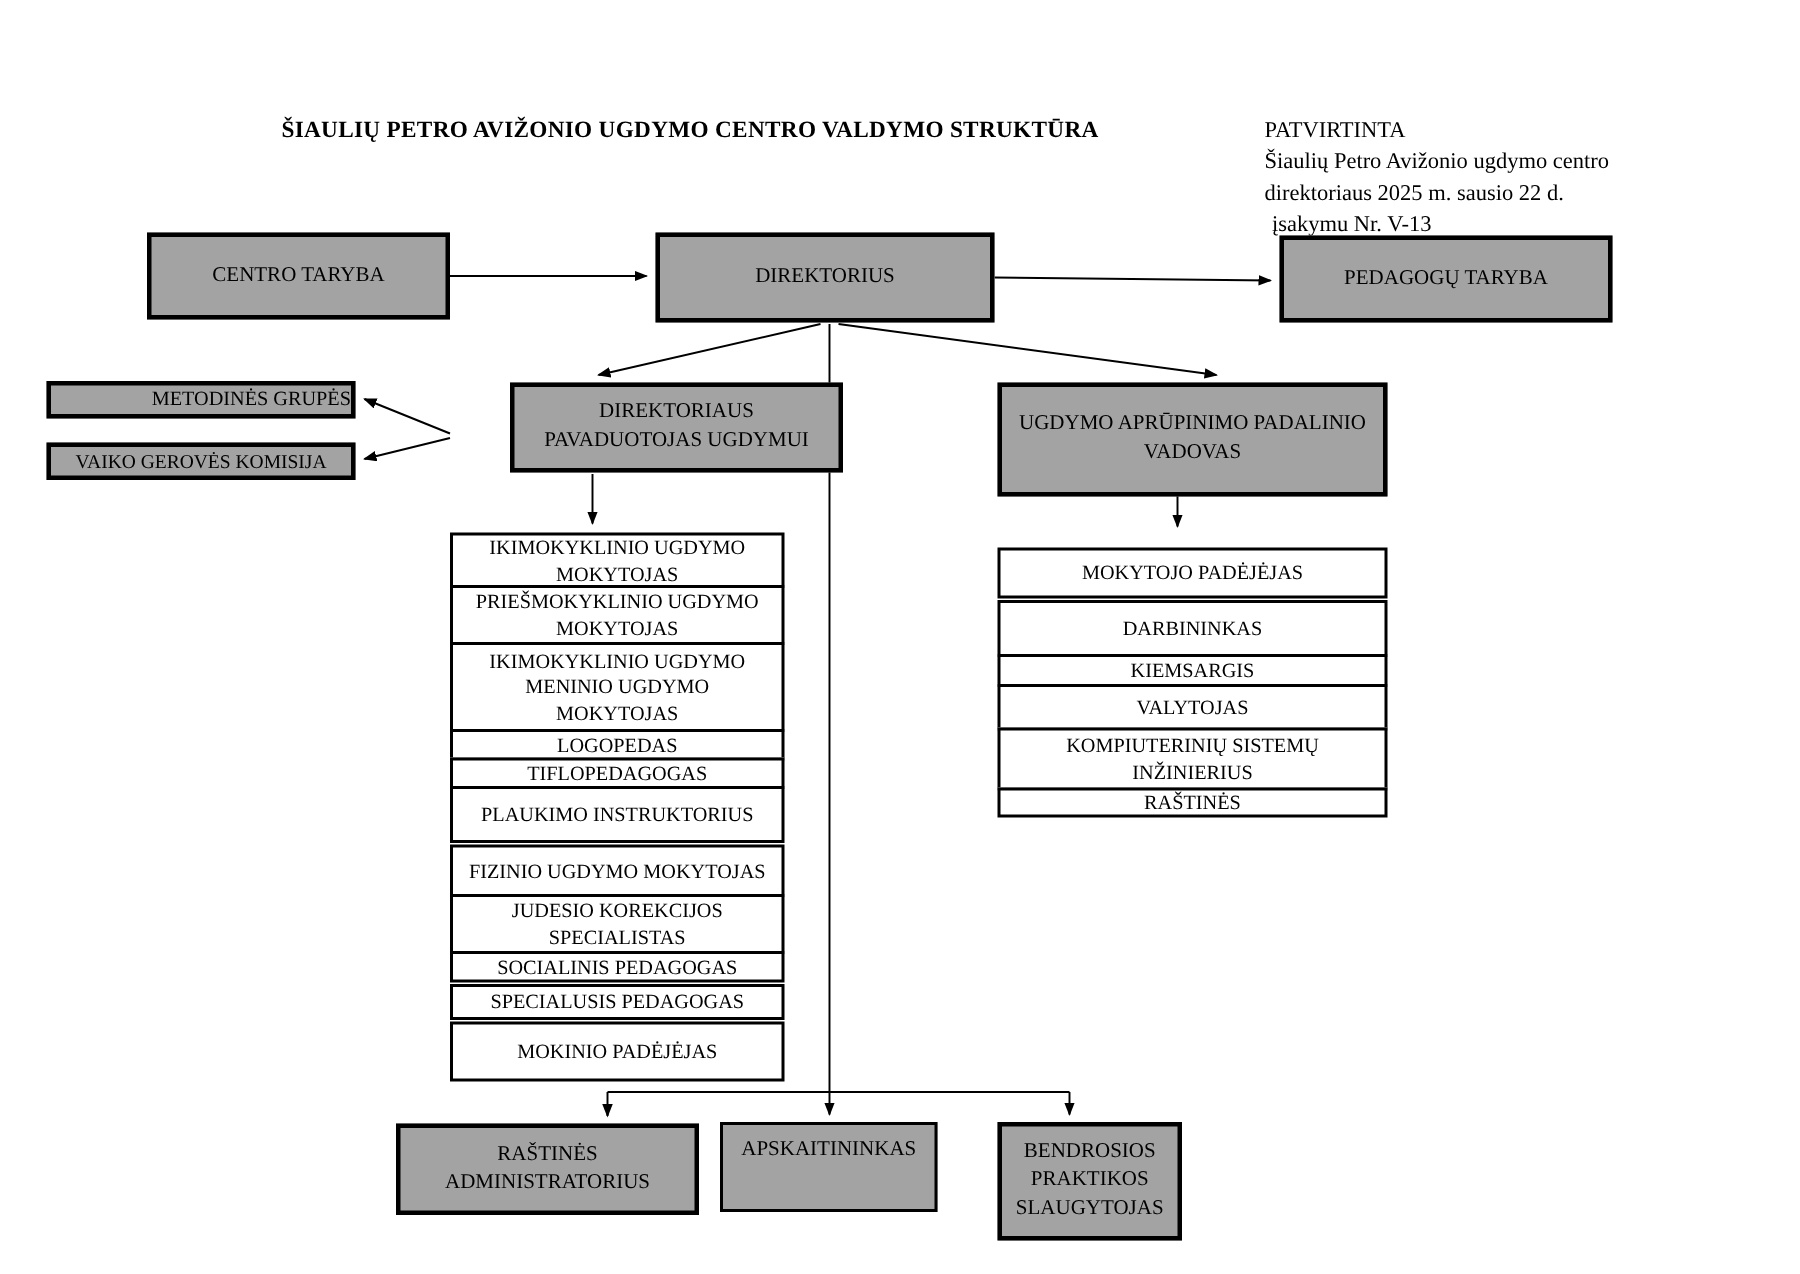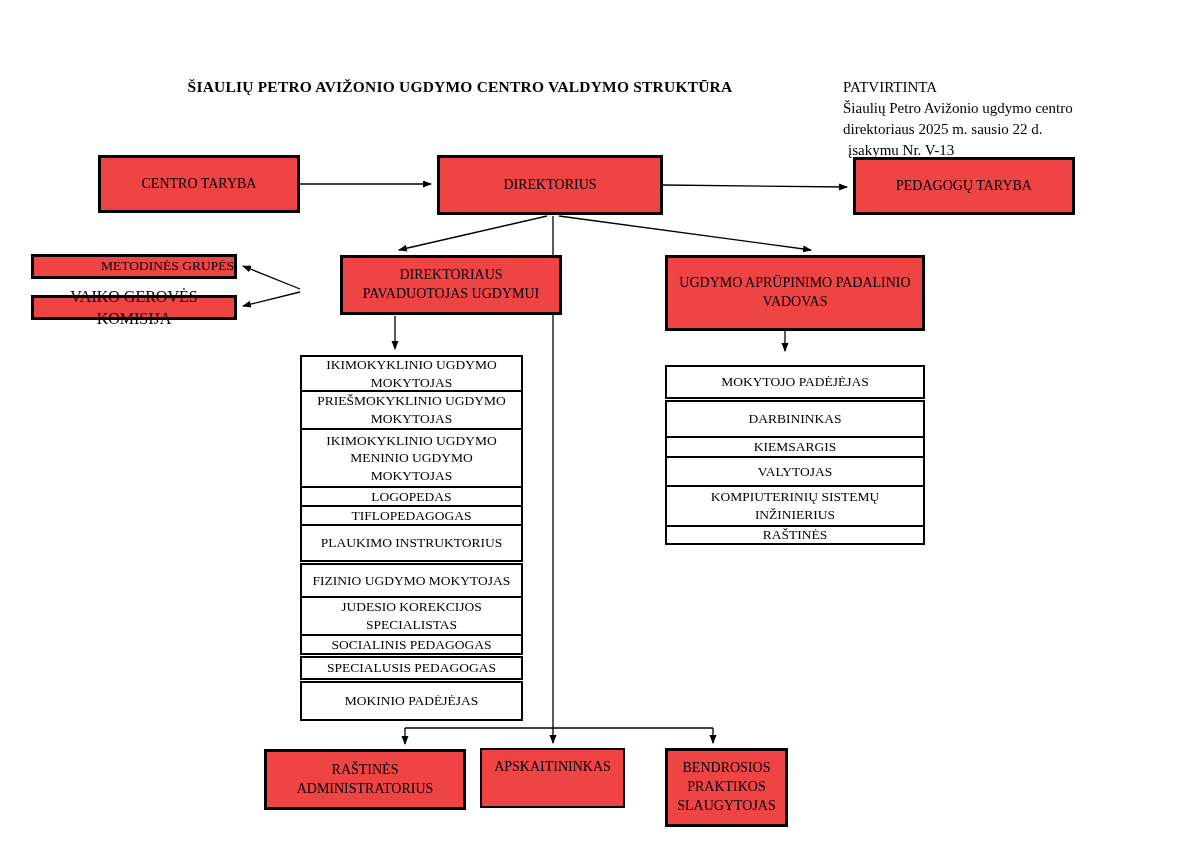--- a/index.html
+++ b/index.html
@@ -5,21 +5,21 @@
   html,body { margin:0; padding:0; background:#ffffff; font-family:"Liberation Serif", serif; color:#000; }
   .canvas { position:relative; width:1200px; height:849px; background:#ffffff; overflow:hidden; }
 
   .title { position:absolute; left:150px; top:78px; width:620px; text-align:center;
            font-size:15.5px; font-weight:bold; letter-spacing:0.2px; }
 
   .approval { position:absolute; left:843px; top:77px; width:260px; font-size:15px; line-height:21px; }
   .approval .aline { display:block; }
   .approval .aline.indent { padding-left:5px; }
 
-  .box { position:absolute; box-sizing:border-box; border:3px solid #000; background:#ef4444;
+  .box { position:absolute; box-sizing:border-box; border:3px solid #000; background:#a3a3a3;
          display:flex; align-items:center; justify-content:center; text-align:center;
          font-size:14px; line-height:1.35; }
   .box.thin { border-width:2px; }
   .box.toptext { align-items:flex-start; padding-top:8px; }
   .lbl { white-space:pre-line; }
 
   .list { position:absolute; box-sizing:border-box; }
   .row { box-sizing:border-box; border:2px solid #000; background:#fff; margin-top:-2px;
          display:flex; align-items:center; justify-content:center; text-align:center;
          font-size:13.5px; line-height:1.3; }
@@ -70,21 +70,21 @@
   <div class="box" style="left:437px; top:155px; width:226px; height:60px;">
     <span class="lbl">DIREKTORIUS</span>
   </div>
   <div class="box" style="left:853px; top:157px; width:222px; height:58px;">
     <span class="lbl">PEDAGOGŲ TARYBA</span>
   </div>
 
   <div class="box" style="left:31px; top:254px; width:206px; height:25px; font-size:13.5px;justify-content:flex-end;">
     <span class="lbl">METODINĖS GRUPĖS</span>
   </div>
-  <div class="box" style="left:31px; top:295px; width:206px; height:25px; font-size:16px;">
+  <div class="box" style="left:31px; top:295px; width:206px; height:25px; font-size:13px;">
     <span class="lbl">VAIKO GEROVĖS KOMISIJA</span>
   </div>
   <div class="box" style="left:300px; top:255px; width:222px; height:60px;margin-left:40px;">
     <span class="lbl">DIREKTORIAUS
 PAVADUOTOJAS UGDYMUI</span>
   </div>
   <div class="box" style="left:665px; top:255px; width:260px; height:76px;">
     <span class="lbl">UGDYMO APRŪPINIMO PADALINIO
 VADOVAS</span>
   </div>

